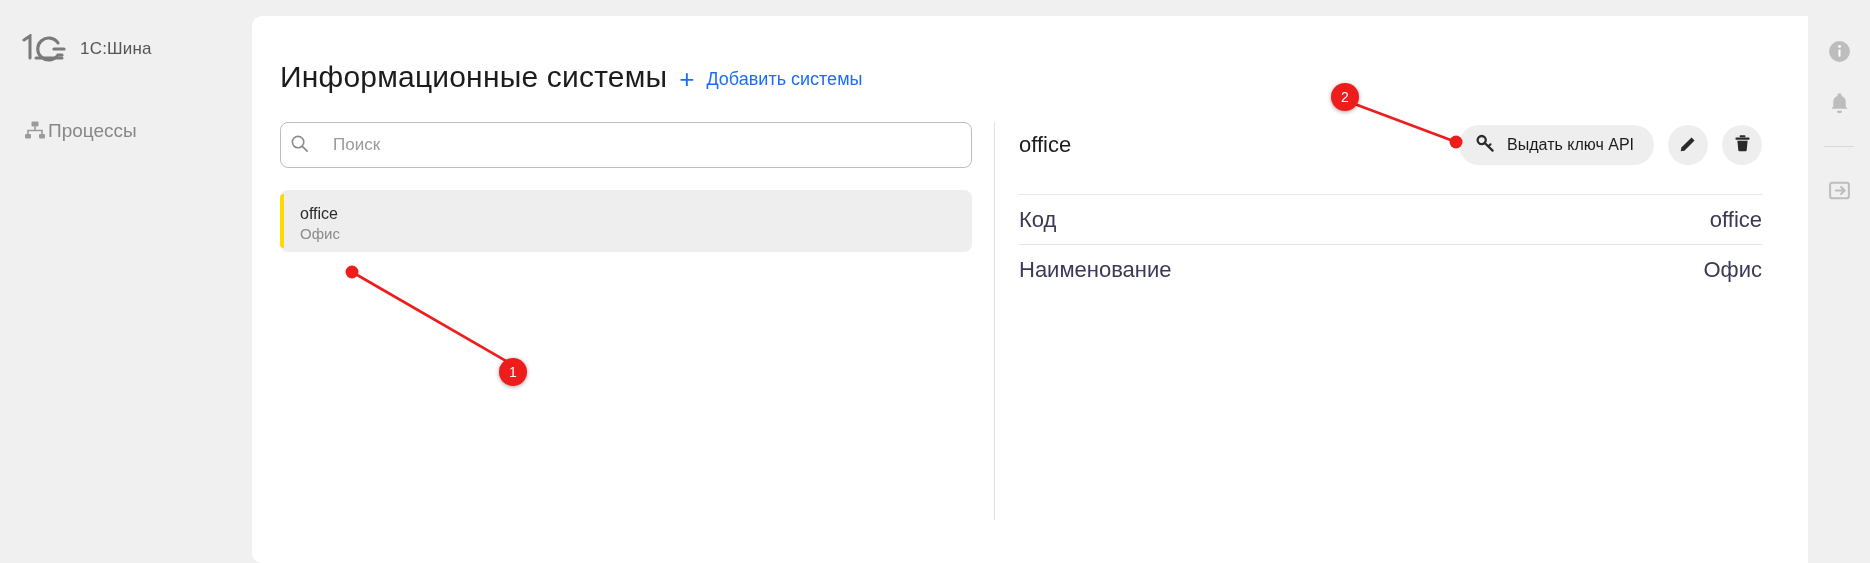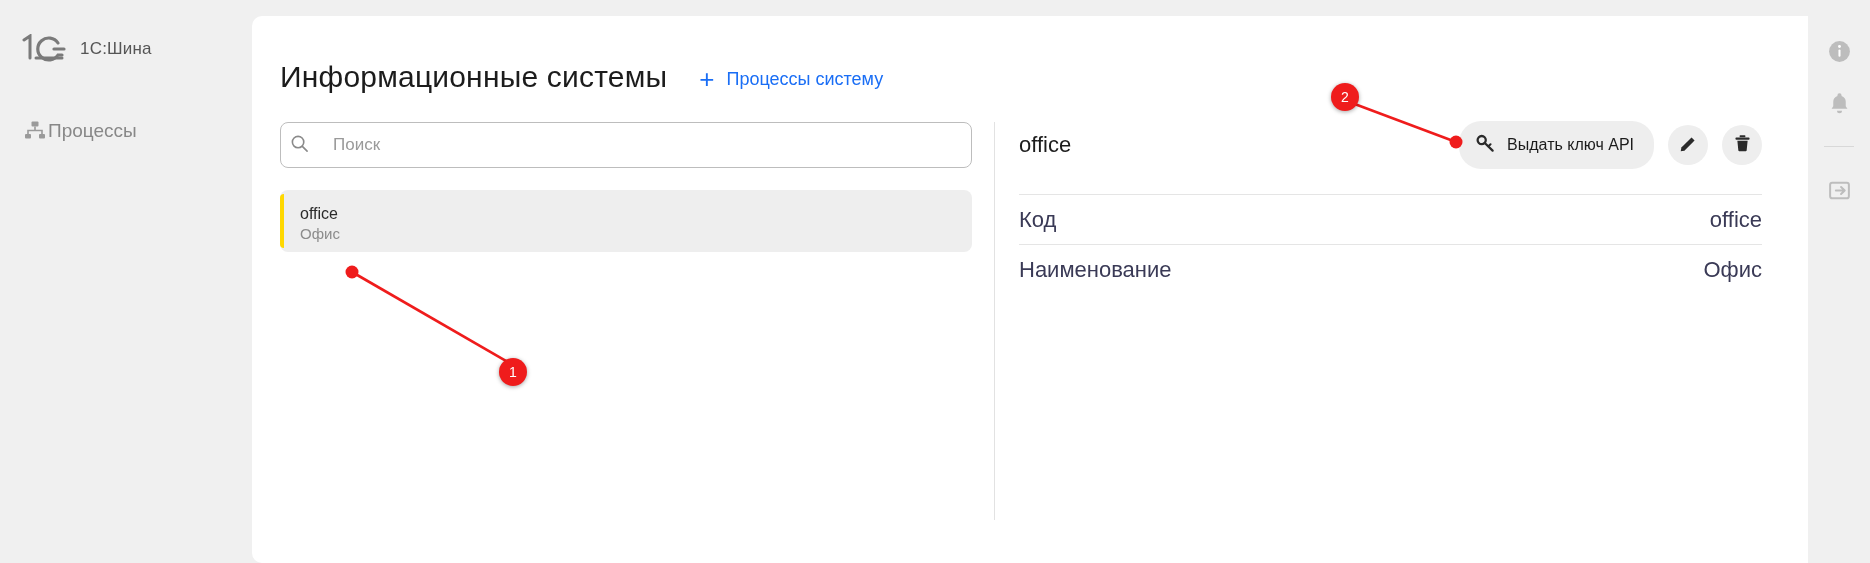--- a/index.html
+++ b/index.html
@@ -44,21 +44,21 @@
   
   .main {
     flex: 1 1 auto;
     background: #ffffff;
     border-radius: 10px 0 0 10px;
     margin: 16px 0 0 0;
     height: 547px;
     position: relative;
     overflow: hidden;
   }
-  .page-head { display: flex; align-items: center; gap: 32px; padding: 44px 0 0 28px; }
+  .page-head { display: flex; align-items: center; gap: 12px; padding: 44px 0 0 28px; }
   .page-title { font-size: 30px; color: #1c1c1c; font-weight: 400; letter-spacing: .2px; }
   .add-link {
     display: flex; align-items: center; gap: 12px;
     color: #1a6ef5; font-size: 18px; cursor: pointer; text-decoration: none;
     margin-top: 4px;
   }
   .plus { font-size: 26px; line-height: 1; font-weight: 400; }
 
   .body-cols { display: flex; margin-top: 28px; height: 400px; }
   .col-left { width: 742px; flex: 0 0 742px; padding-left: 28px; padding-right: 22px; }
@@ -92,21 +92,21 @@
   .sys-code { font-size: 16px; color: #2b2b2b; line-height: 1.25; }
   .sys-name { font-size: 15px; color: #8c8c8c; line-height: 1.35; }
 
   
   .detail-head { display: flex; align-items: center; height: 46px; }
   .detail-title { font-size: 22px; color: #1c1c1c; flex: 1 1 auto; }
   .detail-actions { display: flex; align-items: center; gap: 14px; }
   .btn-api {
     display: flex; align-items: center; gap: 12px;
     background: #eeeeee; border: none; border-radius: 22px;
-    height: 48px; padding: 0 20px 0 17px;
+    height: 40px; padding: 0 20px 0 17px;
     font-size: 16px; color: #1c1c1c; cursor: pointer;
     font-family: "Liberation Sans", sans-serif;
   }
   .icon-btn {
     width: 40px; height: 40px; border-radius: 50%;
     background: #eeeeee; border: none; cursor: pointer;
     display: flex; align-items: center; justify-content: center;
   }
 
   .detail-table { margin-top: 26px; }
@@ -170,21 +170,21 @@
 
     </nav>
   </aside>
 
   <main class="main">
 
     <div class="page-head">
       <h1 class="page-title">Информационные системы</h1>
       <a class="add-link">
         <span class="plus">+</span>
-        <span>Процессы систему</span>
+        <span>Добавить системы</span>
       </a>
     </div>
 
     <div class="body-cols">
 
       <section class="col-left">
         <div class="search-box">
           <span>
             <svg width="19" height="19" viewBox="0 0 20 20" fill="none" stroke="#8a8a8a" stroke-width="1.7">
               <circle cx="8.5" cy="8.5" r="6"></circle>

